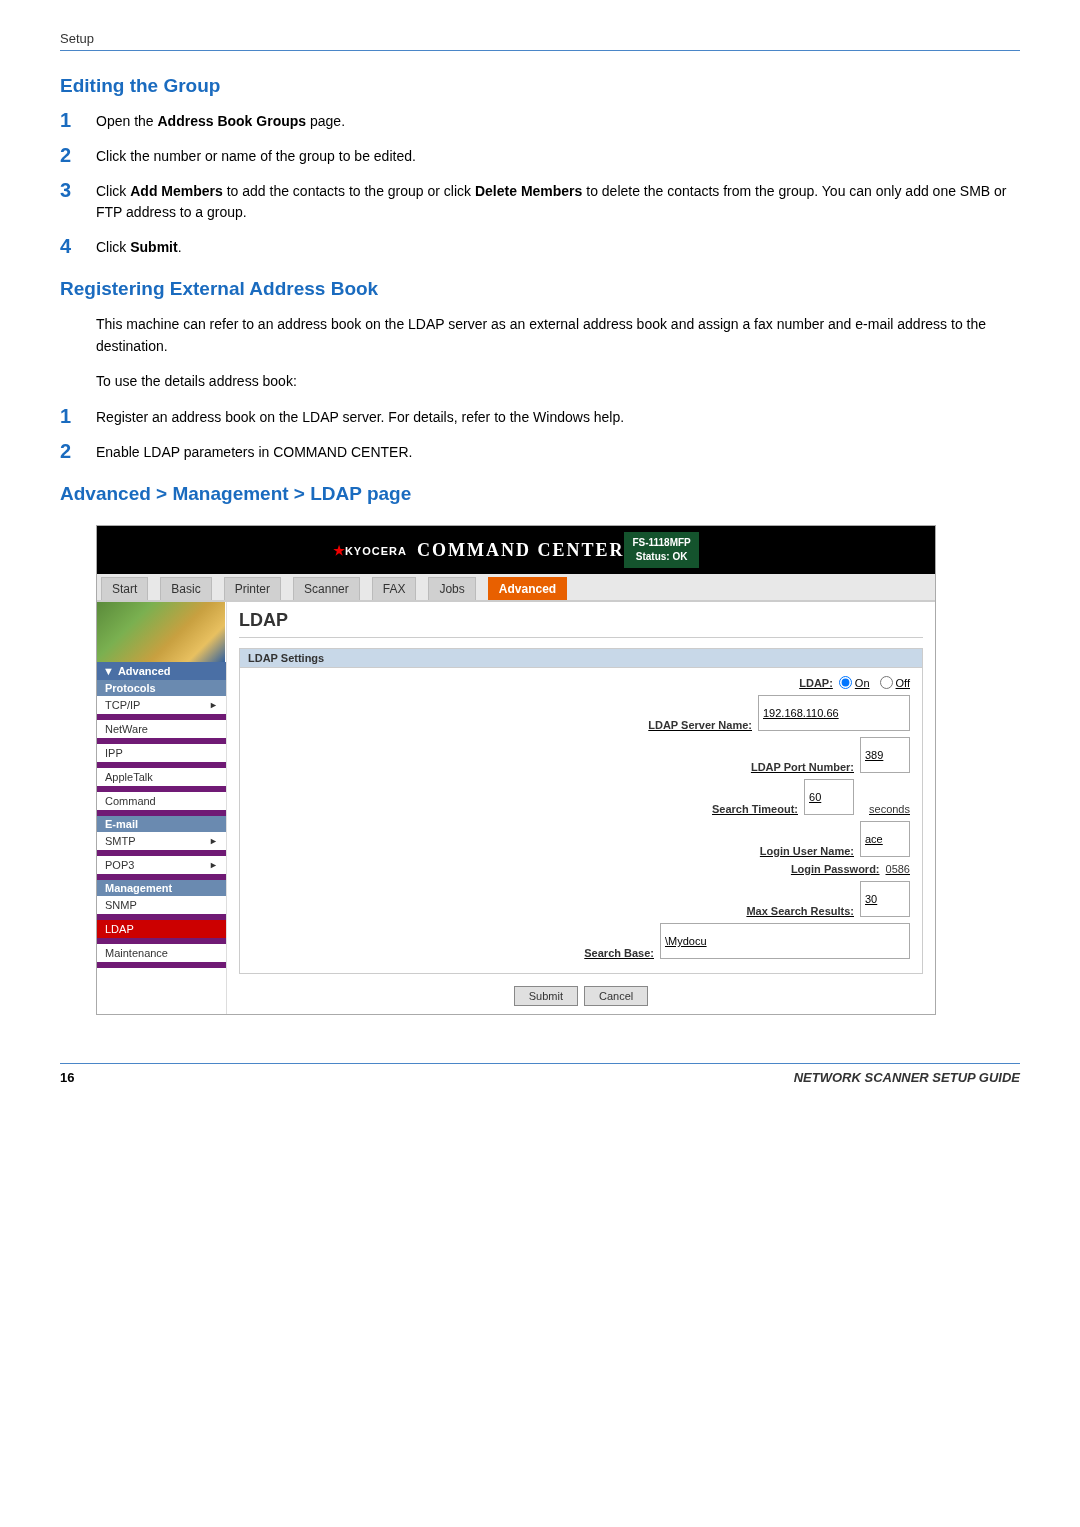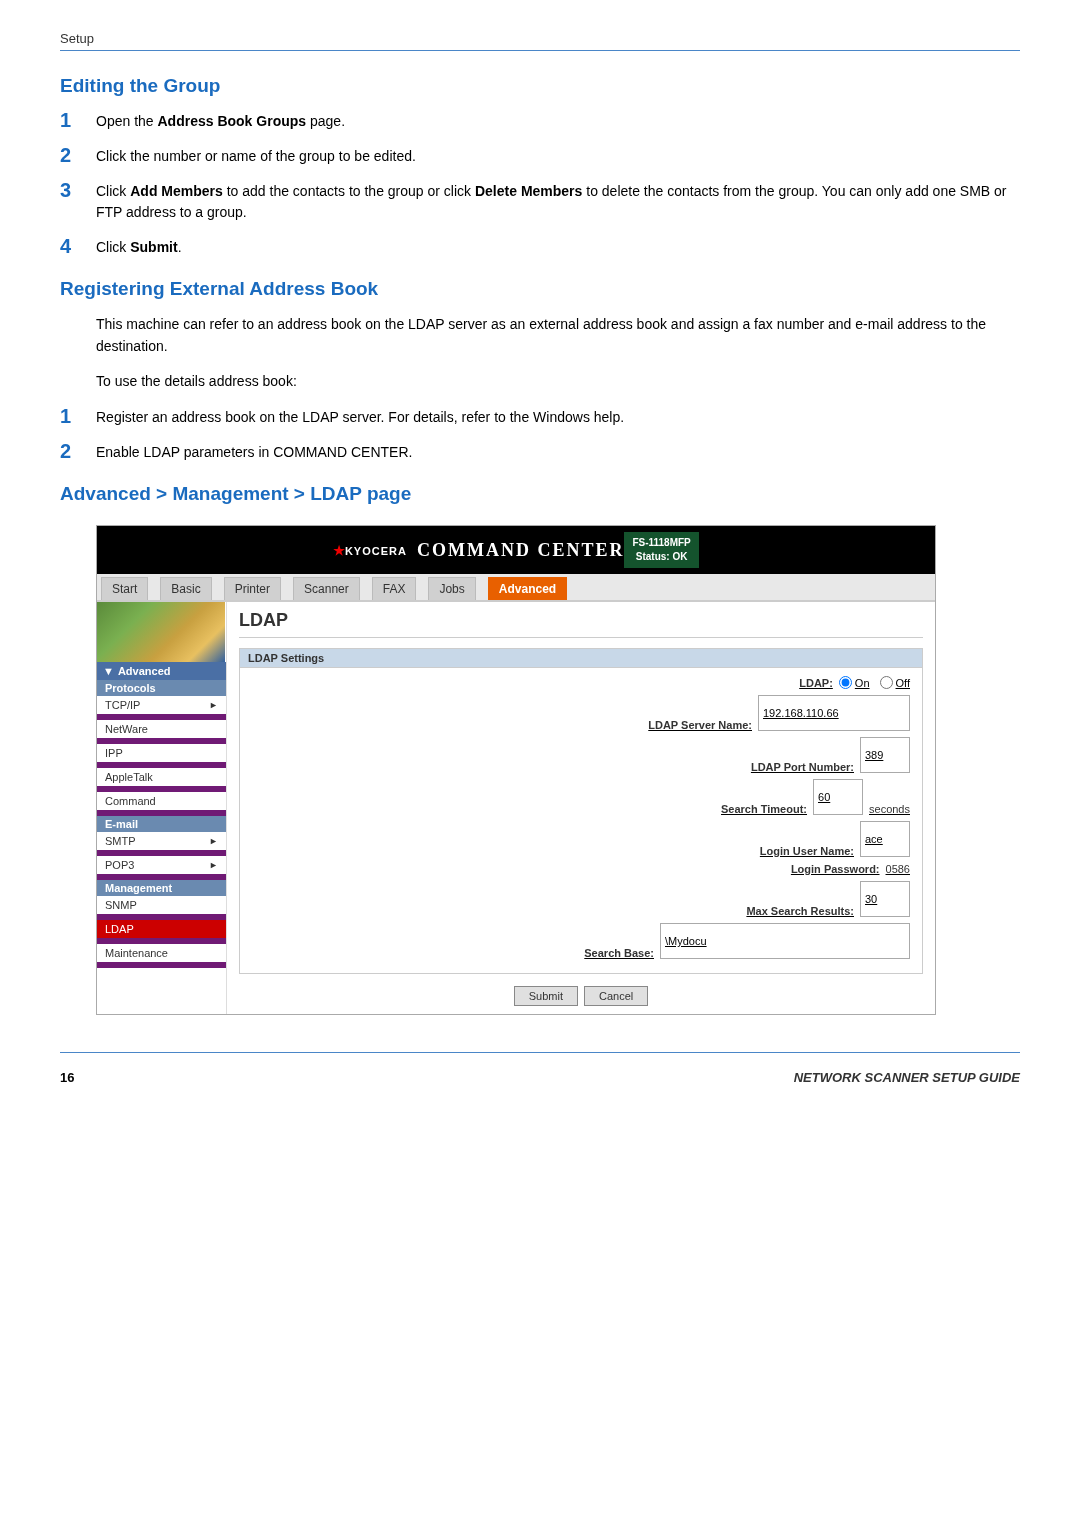--- a/index.html
+++ b/index.html
@@ -265,21 +265,21 @@
       align-items: center;
       font-size: 11px;
     }
     .cc-radio-label {
       display: flex;
       align-items: center;
       gap: 3px;
     }
     .cc-field-unit {
       font-size: 11px;
-      margin-left: 6px;
+      margin-left: 15px;
       color: #333;
     }
     .cc-buttons {
       display: flex;
       gap: 6px;
       justify-content: center;
       margin-top: 12px;
     }
     .cc-btn {
       padding: 3px 14px;
@@ -293,21 +293,21 @@
     
     .page-footer {
       position: absolute;
       bottom: 20px;
       left: 60px;
       right: 60px;
       border-top: 1px solid #4a86c8;
       display: flex;
       justify-content: space-between;
       align-items: center;
-      padding-top: 17px;
+      padding-top: 6px;
     }
     .footer-page-num {
       font-size: 13px;
       font-weight: bold;
     }
     .footer-title {
       font-style: italic;
       font-size: 13px;
       font-weight: bold;
       color: #333;

